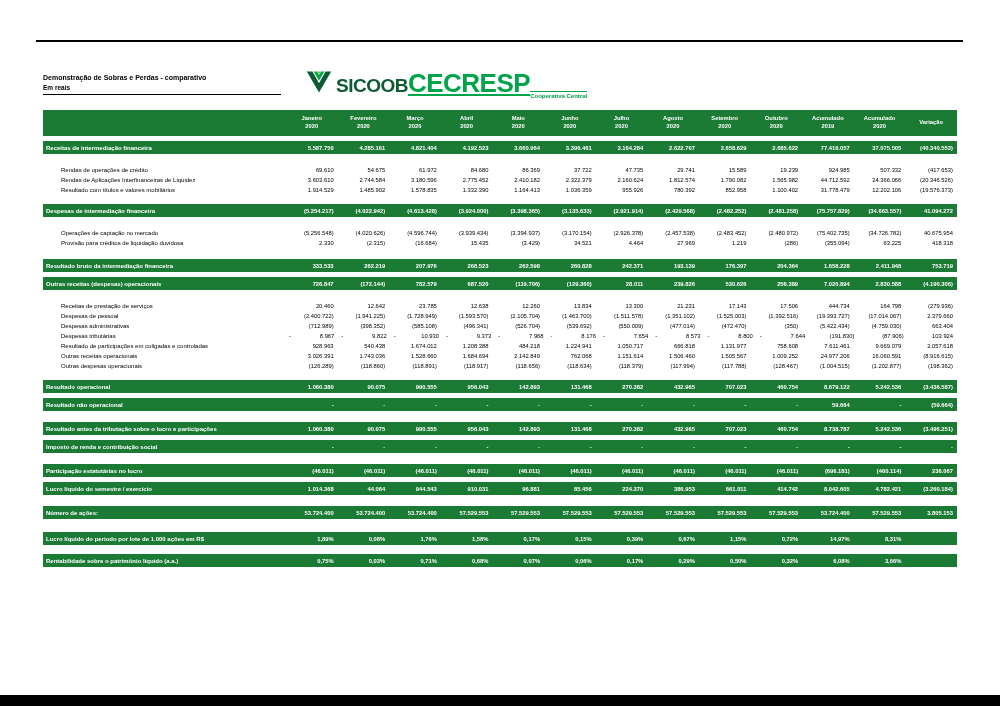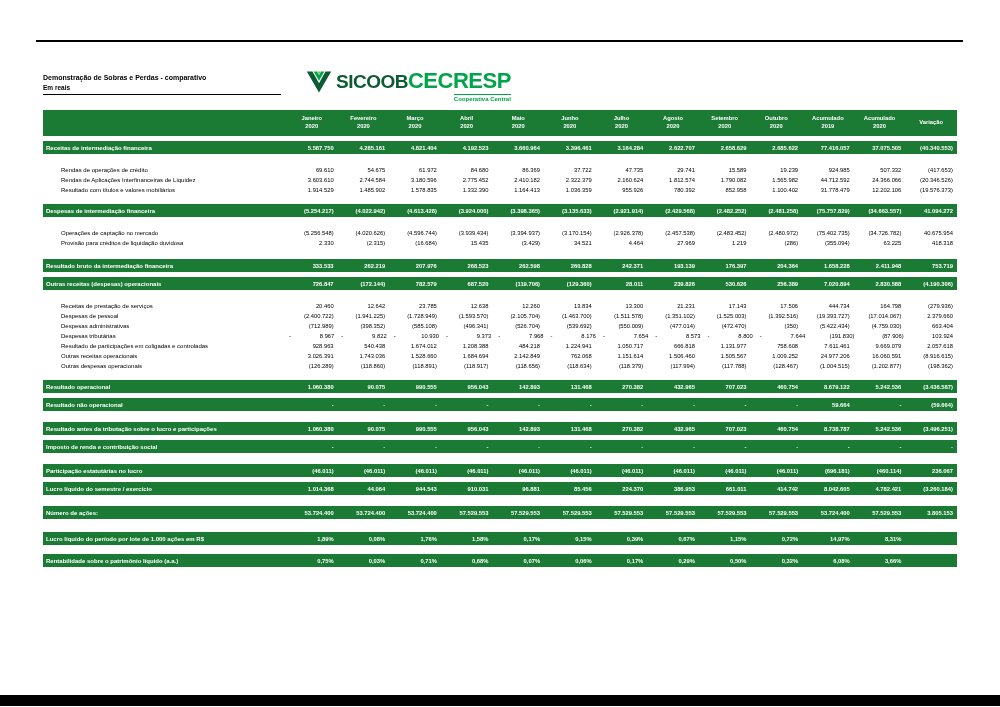--- a/index.html
+++ b/index.html
@@ -11,24 +11,24 @@
   }
   .top-rule { position:absolute; left:36px; top:40px; width:927px; height:2px; background:#000; }
   .footer-bar { position:absolute; left:0; top:695px; width:1000px; height:11px; background:#000; }
 
   .header-block { position:absolute; left:43px; top:74px; width:238px; border-bottom:1.5px solid #000; padding-bottom:3px; }
   .page-title { font-size:7px; font-weight:bold; color:#000; }
   .page-subtitle { font-size:6.5px; font-weight:bold; color:#000; margin-top:3px; }
 
   .logo { position:absolute; left:306px; top:68px; display:flex; align-items:flex-start; }
   .logo-mark { margin-right:4px; margin-top:2px; }
-  .logo-text { display:flex; flex-direction:column; }
+  .logo-text { display:flex; flex-direction:row; }
   .logo-line { display:flex; align-items:baseline; }
   .brand-sicoob { font-size:19px; font-weight:bold; color:var(--brand-dark,#0E5B33); letter-spacing:-0.5px; }
-  .brand-cecresp { font-size:22px; font-weight:bold; color:var(--brand-green,#00A449); letter-spacing:-0.5px; }
+  .brand-cecresp { font-size:26px; font-weight:bold; color:var(--brand-green,#00A449); letter-spacing:-0.5px;text-decoration:underline; }
   .logo-tagline { font-size:6px; font-weight:bold; color:var(--brand-green,#00A449); align-self:flex-end; margin-top:0px; border-top:1px solid var(--brand-green,#00A449); padding-top:1px; }
 
   .table { position:absolute; left:43px; top:110px; width:914px; color:#000; }
   .t-header { display:flex; background:var(--table-green,#1B7B34); color:#fff; font-weight:bold; height:26px; }
   .t-header .label-col { width:243px; }
   .t-header .col { flex:1; display:flex; flex-direction:column; align-items:center; justify-content:center; text-align:center; font-size:5.8px; line-height:1.35; }
 
   .row { display:flex; align-items:center; }
   .row.section { background:var(--table-green,#1B7B34); color:#fff; font-weight:bold; height:13px; }
   .row.detail { height:10px; color:#000; }

